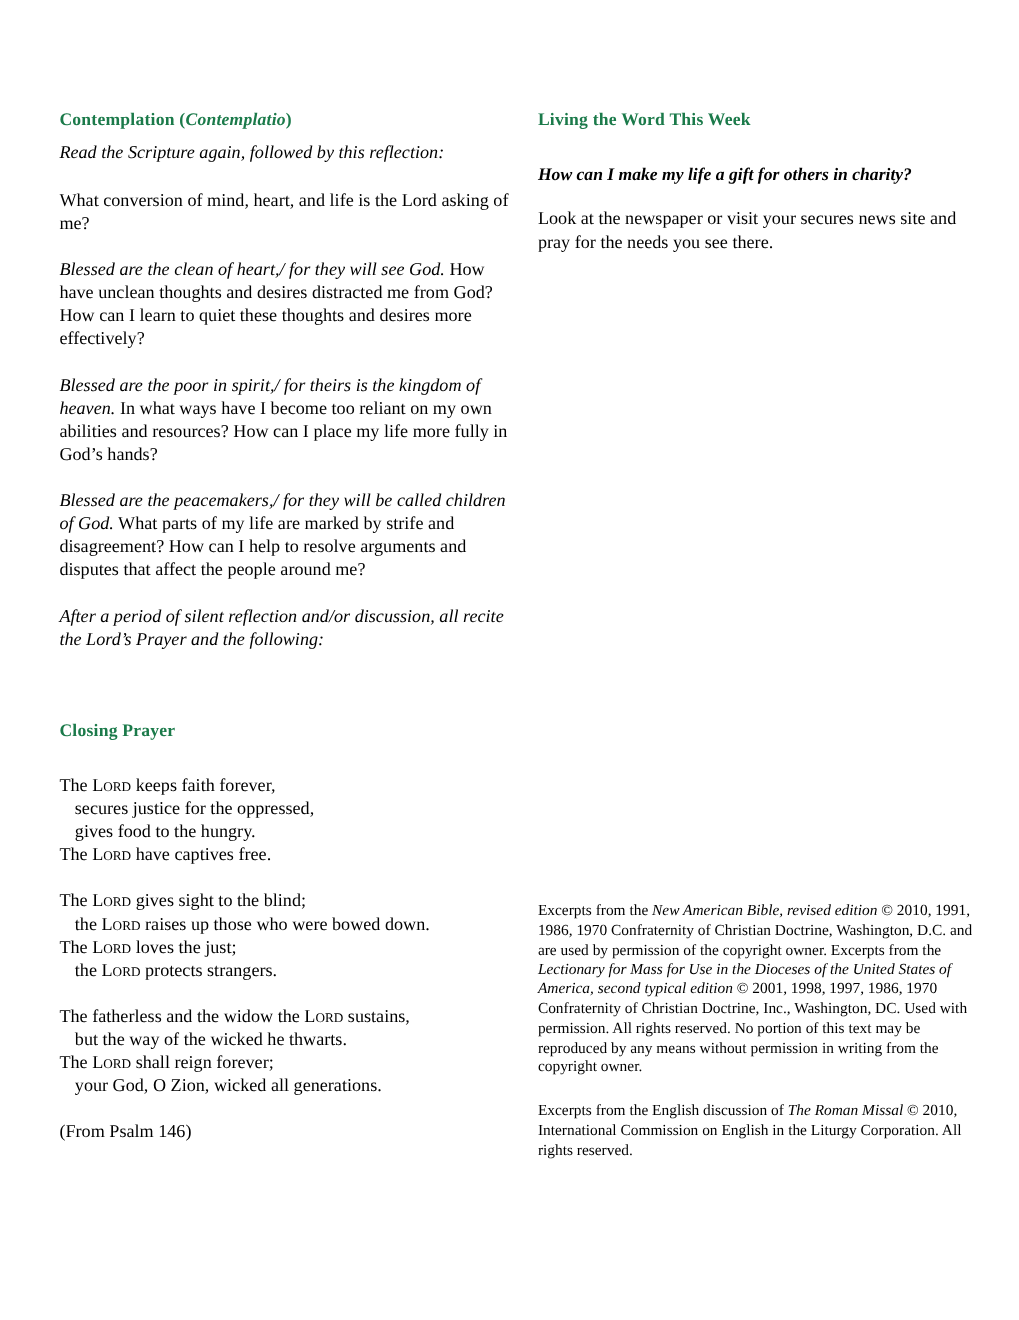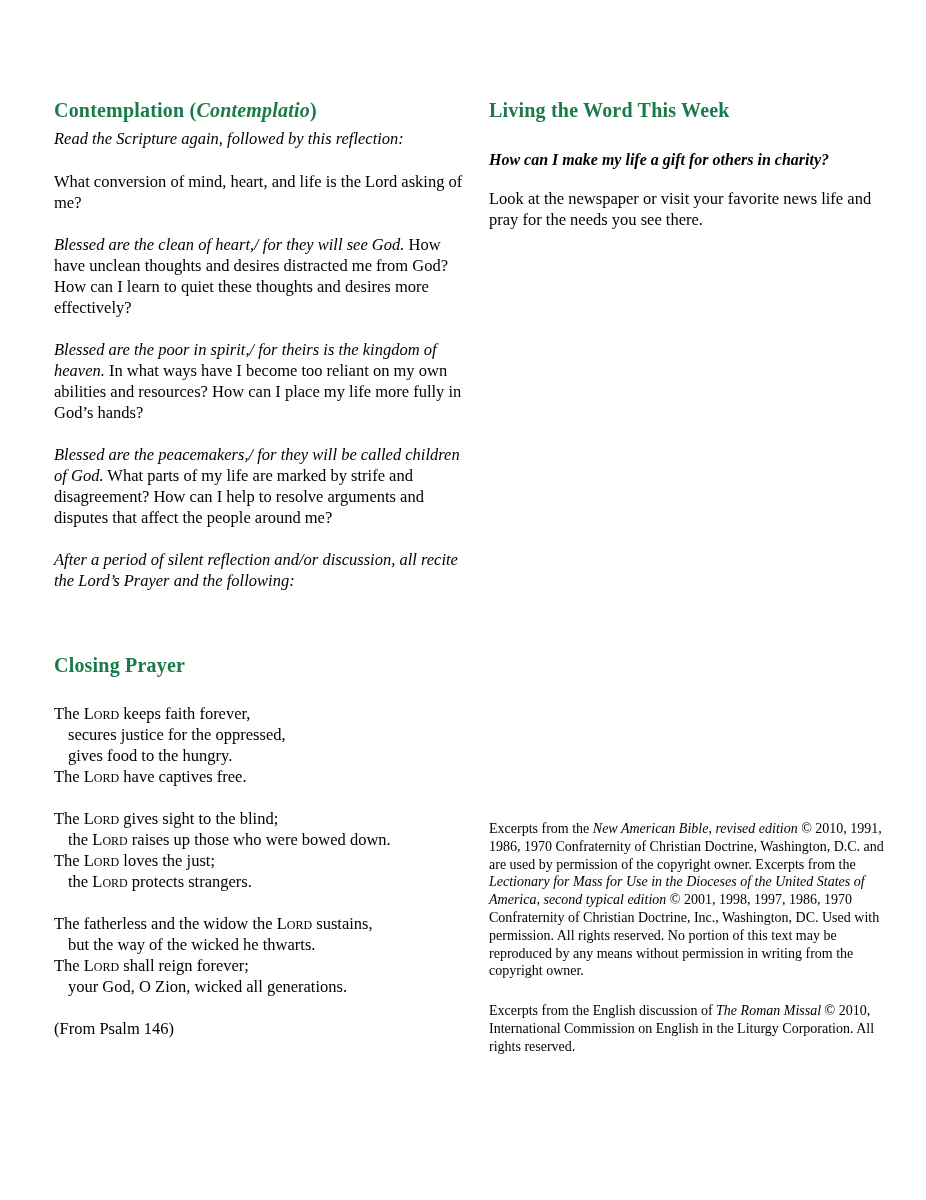--- a/index.html
+++ b/index.html
@@ -15,21 +15,21 @@
     width: 926px; height: 1200px;
     background: #ffffff;
     overflow: hidden;
   }
   .col { position: absolute; top: 0; }
   .col-left  { left: 54px;  width: 410px; }
   .col-right { left: 489px; width: 402px; }
 
   .green-heading {
     color: #1b7a4a;
-    font-size: 20px;
+    font-size: 16px;
     font-weight: bold;
     line-height: 28px;
     letter-spacing: 0.2px;
   }
   .heading-top { margin-top: 96px; }
 
   .body-text { font-size: 16.5px; line-height: 21px; }
   .intro { margin-top: 4px; }
   .para-first { margin-top: 22px; }
   .para { margin-top: 21px; }
@@ -99,21 +99,21 @@
 
       <p class="body-text attribution">(From Psalm 146)</p>
     </section>
   </div>
 
   <div class="col col-right">
 
     <section>
       <h1 class="green-heading heading-top">Living the Word This Week</h1>
       <p class="body-text question"><span class="run-bi">How can I make my life a gift for others in charity?</span></p>
-      <p class="body-text right-body">Look at the newspaper or visit your favorite news life and pray for the needs you see there.</p>
+      <p class="body-text right-body">Look at the newspaper or visit your secures news site and pray for the needs you see there.</p>
     </section>
 
     <section class="copyright">
       <p class="copyright-notice"><span>Excerpts from the </span><span class="run-i">New American Bible, revised edition</span><span> © 2010, 1991, 1986, 1970 Confraternity of Christian Doctrine, Washington, D.C. and are used by permission of the copyright owner. Excerpts from the </span><span class="run-i">Lectionary for Mass for Use in the Dioceses of the United States of America, second typical edition</span><span> © 2001, 1998, 1997, 1986, 1970 Confraternity of Christian Doctrine, Inc., Washington, DC. Used with permission. All rights reserved. No portion of this text may be reproduced by any means without permission in writing from the copyright owner.</span></p>
       <p class="copyright-notice"><span>Excerpts from the English discussion of </span><span class="run-i">The Roman Missal</span><span> © 2010, International Commission on English in the Liturgy Corporation. All rights reserved.</span></p>
     </section>
   </div>
 
 </div>
 

